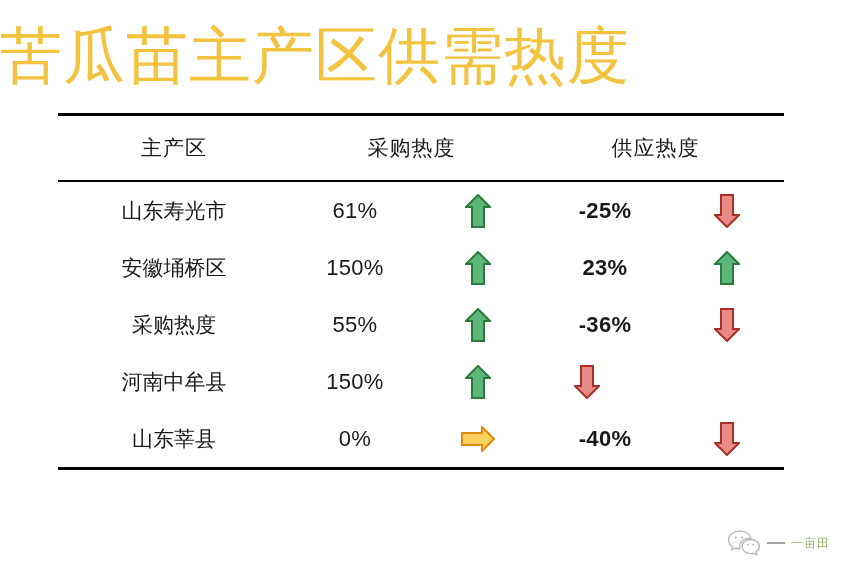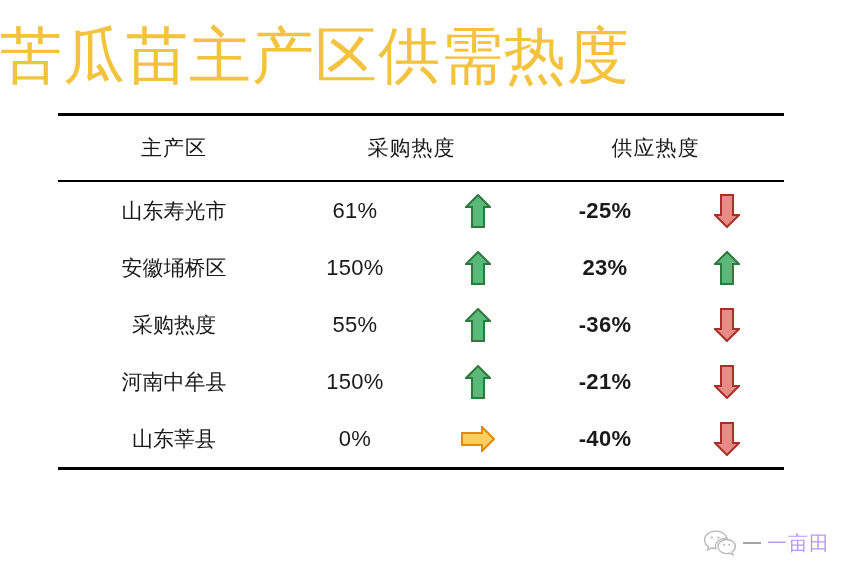--- a/index.html
+++ b/index.html
@@ -101,22 +101,22 @@
     gap: 6px;
     opacity: 0.62;
   }
   #watermark .wx-logo { display: block; }
   #watermark .wm-dash {
     width: 18px;
     height: 2px;
     background: #6e6e6e;
   }
   #watermark .wm-text {
-    font-size: 20px;
-    color: #8b5cf6;
+    font-size: 12px;
+    color: #4d7c0f;
     letter-spacing: 1px;
     white-space: nowrap;
   }
 </style>
 </head>
 <body>
 
 <div id="page-title">苦瓜苗主产区供需热度</div>
 
 <div id="heat-table">
@@ -176,21 +176,20 @@
   </div>
 
   <div class="t-row">
     <div class="cell col-region">河南中牟县</div>
     <div class="cell col-sval num">150%</div>
     <div class="cell col-sicon icon-wrap">
       <svg class="arrow-svg" width="26" height="34" viewBox="0 0 26 34" aria-hidden="true">
         <polygon points="13,1 25,13 19,13 19,33 7,33 7,13 1,13" fill="#5cb878" stroke="#2d7a3e" stroke-width="2" stroke-linejoin="miter"></polygon>
       </svg>
     </div>
-    <div class="cell col-pval num">-21%</div>
     <div class="cell col-picon icon-wrap">
       <svg class="arrow-svg" width="26" height="34" viewBox="0 0 26 34" aria-hidden="true">
         <polygon points="13,33 1,21 7,21 7,1 19,1 19,21 25,21" fill="#e88b85" stroke="#a83028" stroke-width="2" stroke-linejoin="miter"></polygon>
       </svg>
     </div>
   </div>
 
   <div class="t-row">
     <div class="cell col-region">山东莘县</div>
     <div class="cell col-sval num">0%</div>

